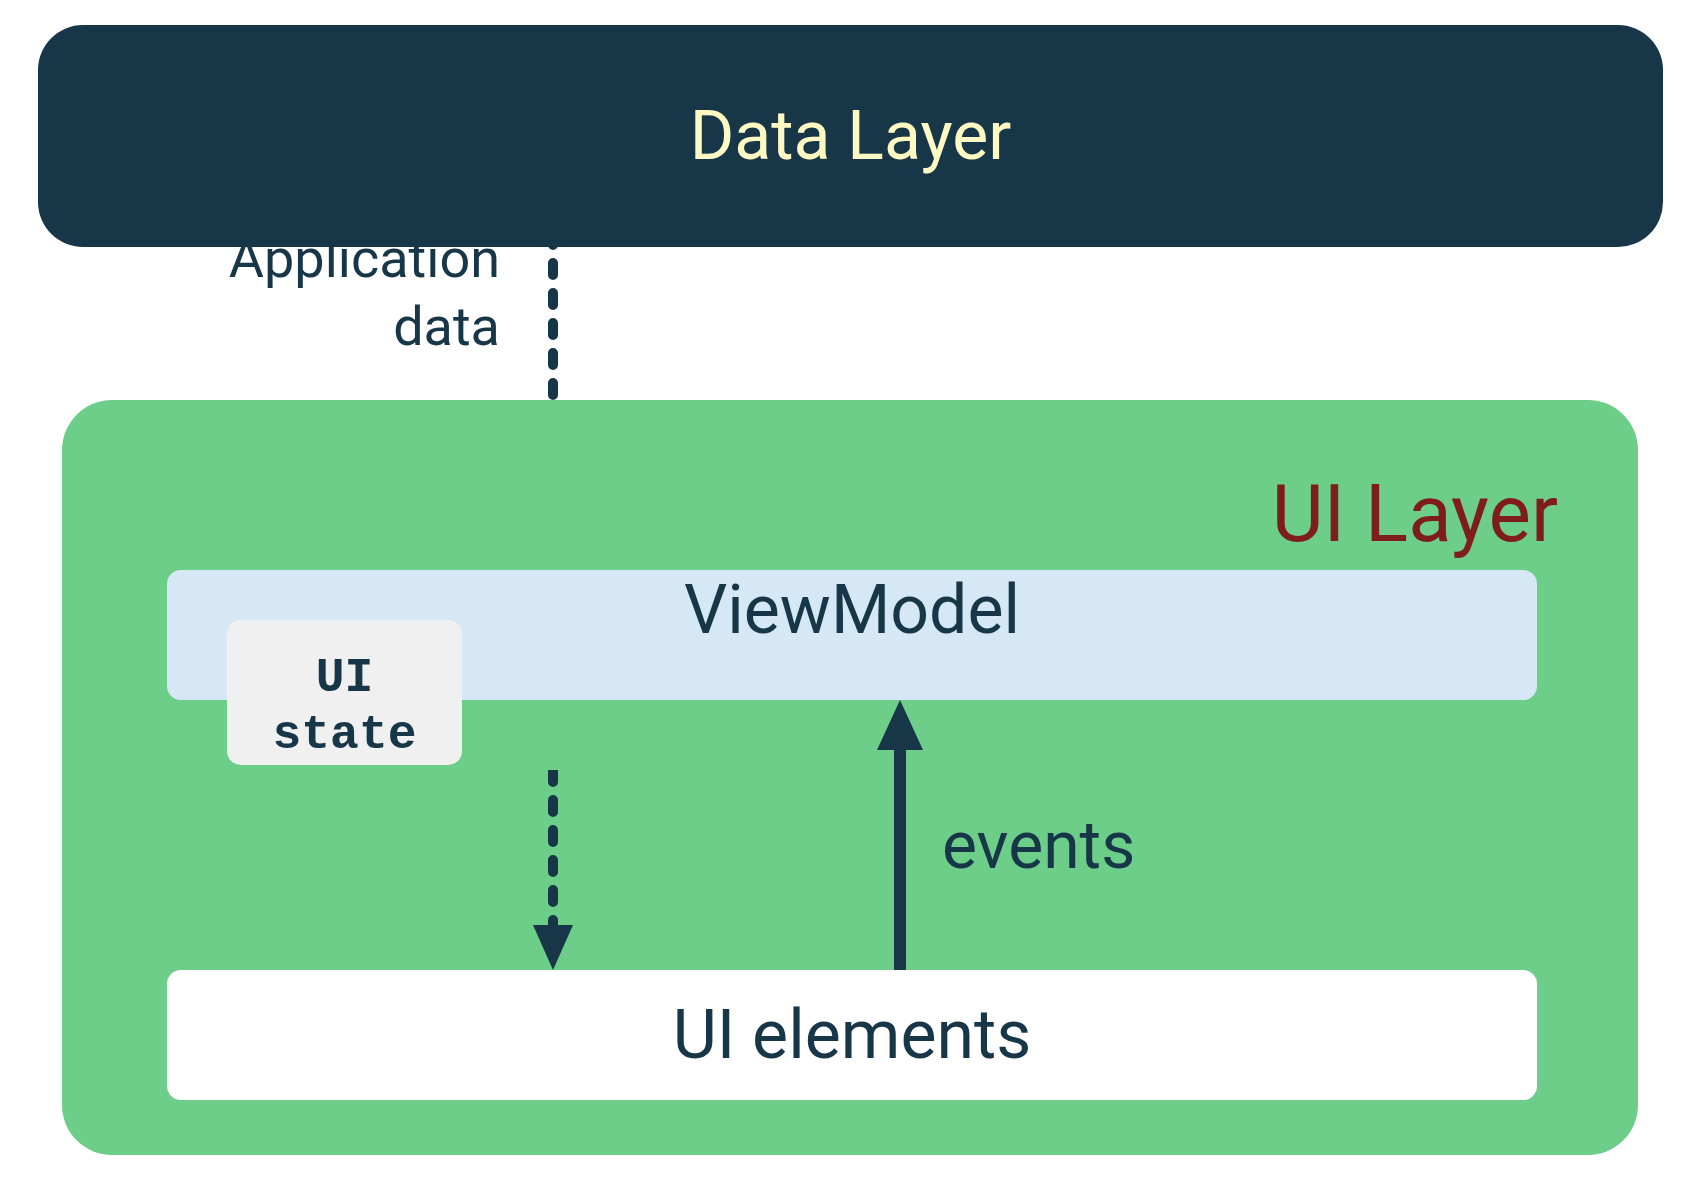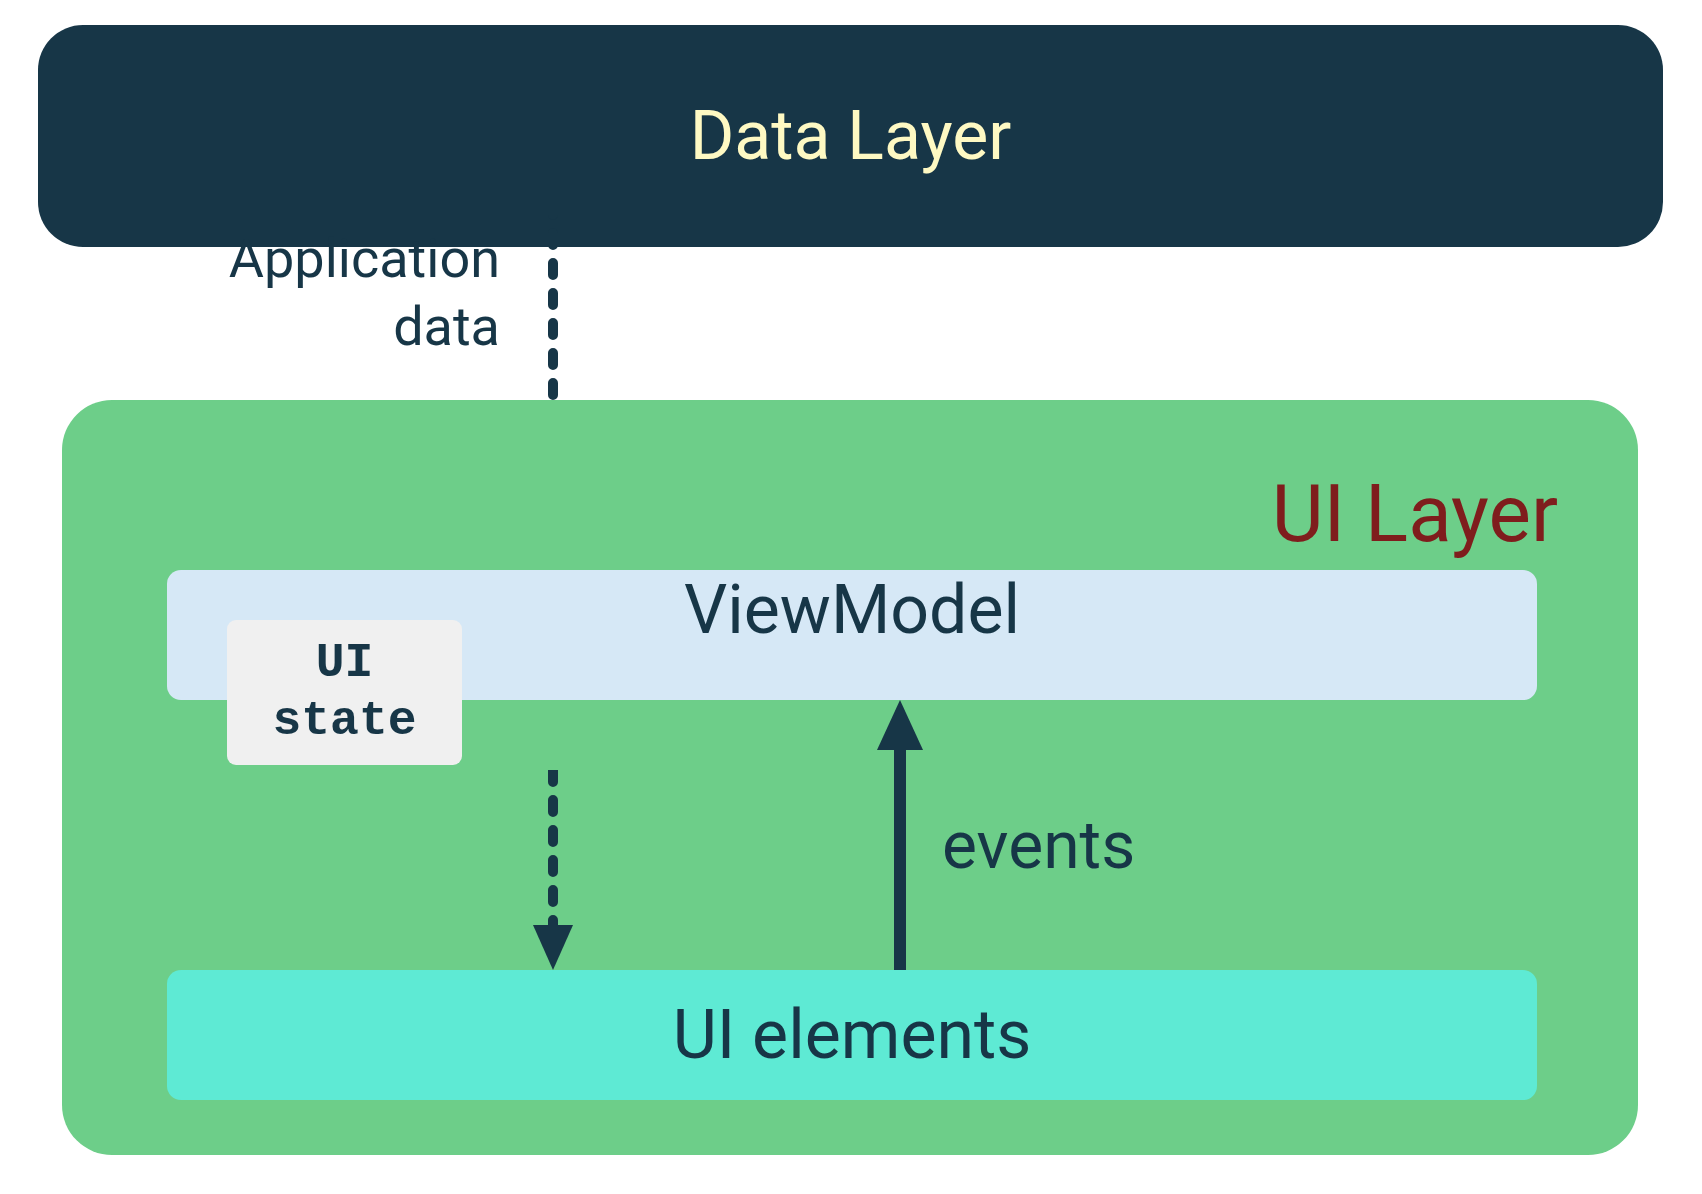--- a/index.html
+++ b/index.html
@@ -80,39 +80,39 @@
       font-weight: 400;
     }
     
     .ui-state-box {
       position: absolute;
       top: 220px;
       left: 165px;
       width: 235px;
       height: 145px;
       background: #f0f0f0;
-      border-radius: 9px;
+      border-radius: 14px;
       display: flex;
-      align-items: center;
+      align-items: flex-end;
       justify-content: center;
       text-align: center;
       color: #173647;
       font-family: 'Courier New', Courier, monospace;
       font-size: 48px;
       font-weight: 700;
       line-height: 1.2;
     }
     
     .ui-elements-box {
       position: absolute;
       top: 570px;
       left: 105px;
       width: 1370px;
       height: 130px;
-      background: #5eead4;
+      background: #ffffff;
       border-radius: 14px;
       display: flex;
       align-items: center;
       justify-content: center;
       color: #173647;
       font-size: 68px;
       font-weight: 400;
     }
     
     .events-label {

